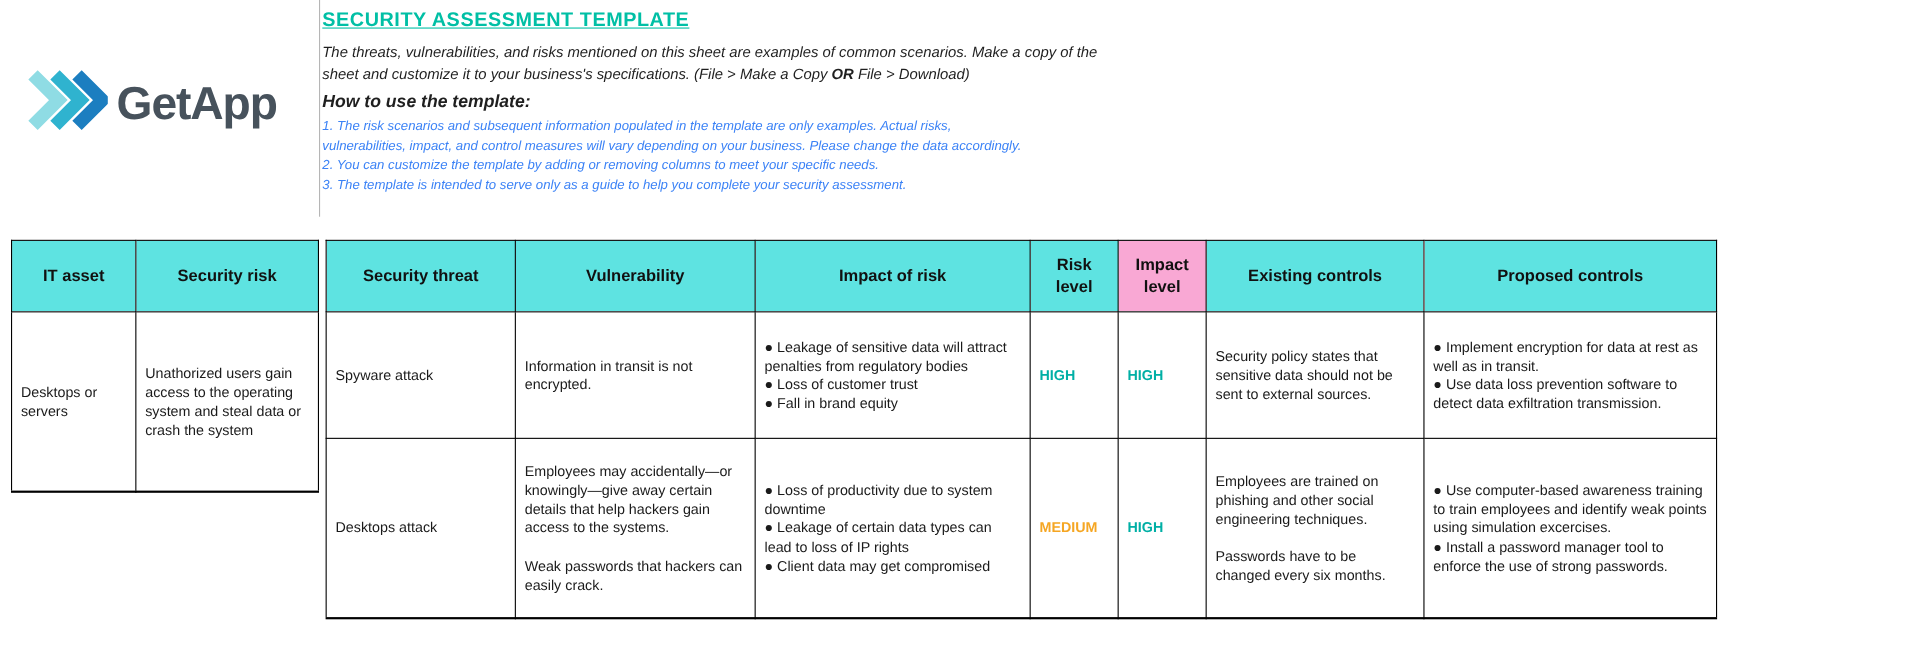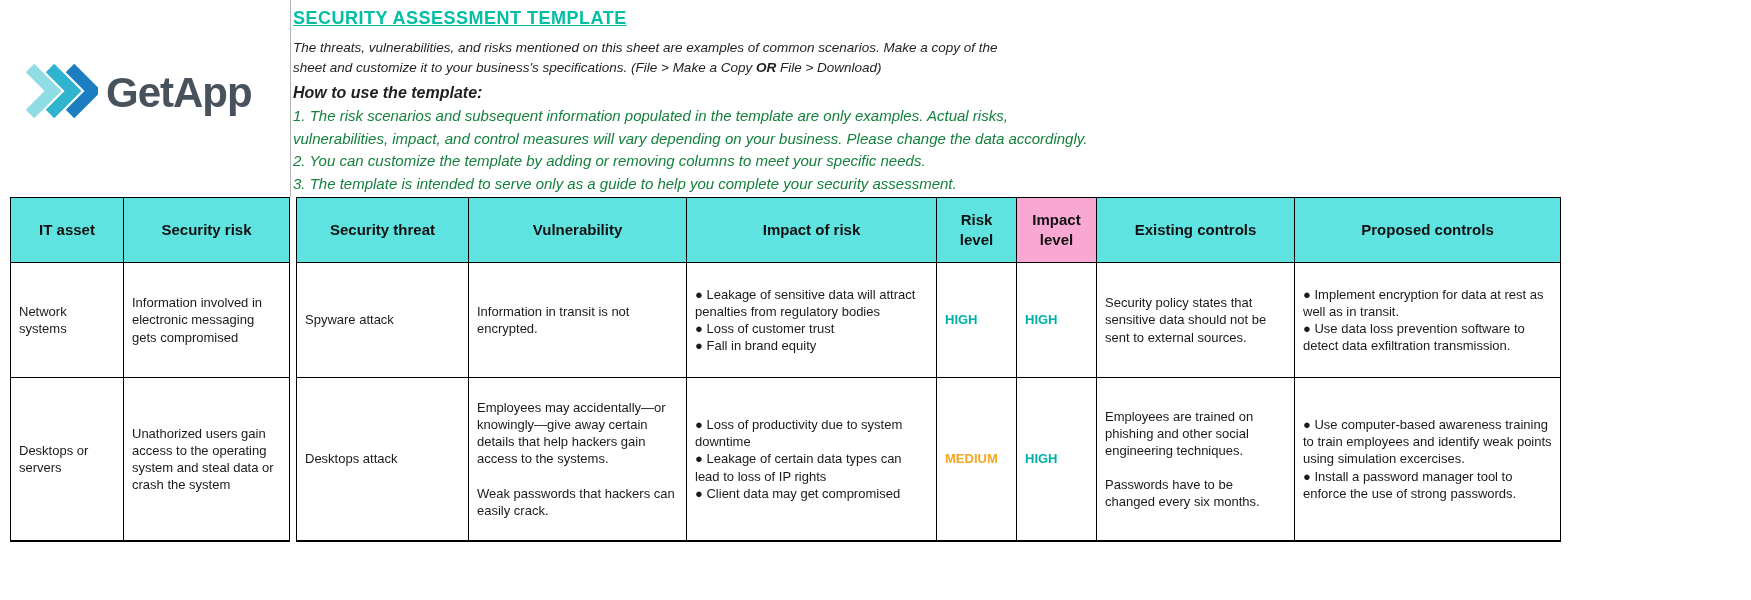--- a/index.html
+++ b/index.html
@@ -55,22 +55,22 @@
   }
   .howto {
     font-style: italic;
     font-weight: bold;
     font-size: 16px;
     color: #1f1f1f;
     margin-bottom: 3px;
   }
   .note {
     font-style: italic;
-    font-size: 15px;
-    color: #15803d;
+    font-size: 12px;
+    color: #3b82f6;
     line-height: 1.5;
     white-space: pre-line;
   }
   table.tbl {
     border-collapse: collapse;
     table-layout: fixed;
     position: absolute;
     top: 197px;
   }
   .tbl-left  { left: 10px; }
@@ -89,21 +89,21 @@
     font-size: 15px;
     font-weight: bold;
     text-align: center;
     color: #111111;
   }
   .hrow th { height: 58px; }
   .r1 td   { height: 108px; }
   .r2 td   { height: 156px; }
   .pre { white-space: pre-line; }
   .lvl { font-weight: bold; font-size: 13px; }
-  .tbl { border-bottom: 2.5px solid #000; }
+  .tbl { border-bottom: 2.5px solid #000; margin-top: 21px; }
 </style>
 </head>
 <body>
 
 <div class="pane-divider"></div>
 
 <div class="logo">
   <span>
     <svg width="76" height="62" viewBox="0 0 76 62" aria-hidden="true">
       <path d="M8 8 L31 31 L8 54" stroke="#8FDCE4" stroke-width="12" fill="none" stroke-linejoin="miter"></path>
@@ -131,24 +131,20 @@
 
 <table class="tbl tbl-left">
   <colgroup>
       <col style="width:113px">
       <col style="width:166px">
     </colgroup>
   <tbody>
       <tr class="hrow">
     <th style="background: rgb(94, 227, 225);">IT asset</th>
     <th style="background: rgb(94, 227, 225);">Security risk</th>
-  </tr>
-  <tr class="r1">
-    <td>Network systems</td>
-    <td>Information involved in electronic messaging gets compromised</td>
   </tr>
   <tr class="r2">
     <td>Desktops or servers</td>
     <td>Unathorized users gain access to the operating system and steal data or crash the system</td>
   </tr>
 </tbody>
   </table>
 
 <table class="tbl tbl-right">
   <colgroup>

